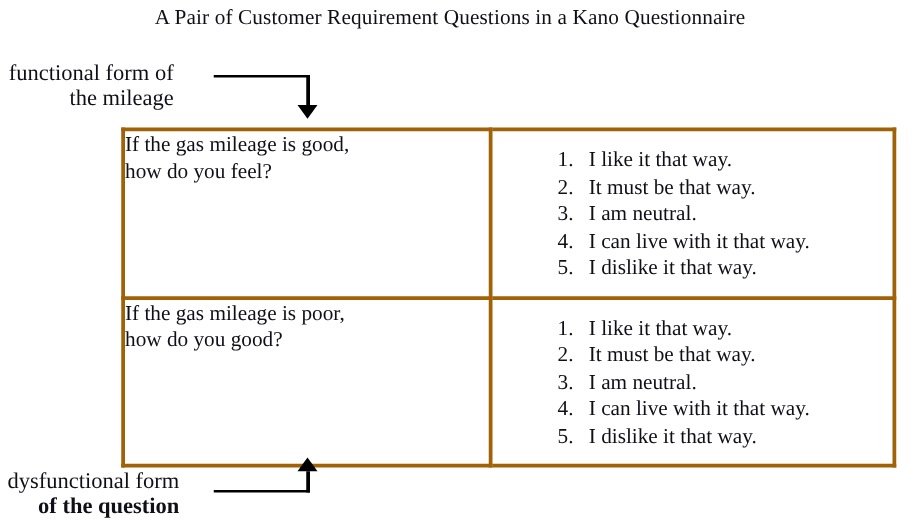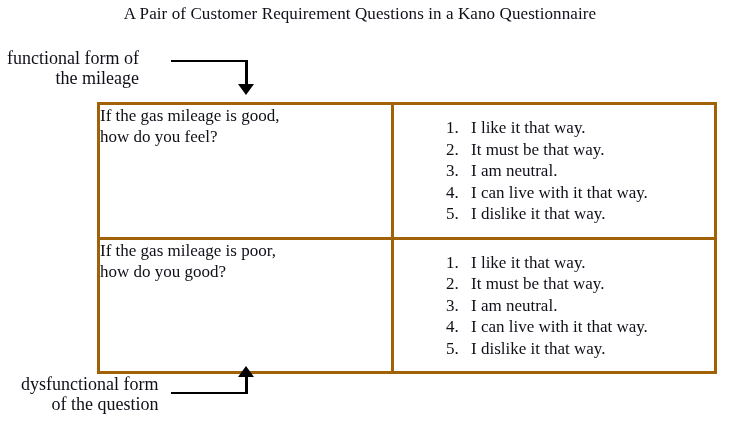--- a/index.html
+++ b/index.html
@@ -50,24 +50,24 @@
   }
   #functional-label .l2 {
     text-align: right;
     padding-right: 0px;
   }
 
   #dysfunctional-label {
     left: 6px;
     top: 374px;
     text-align: left;
-    margin-left: 15px;
   }
   #dysfunctional-label .l2 {
     text-align: right;
+    font-weight: bold;
   }
 
   
   .leader {
     position: absolute;
     background: #000000;
   }
   
   #top-leader-h {
     left: 171px;

